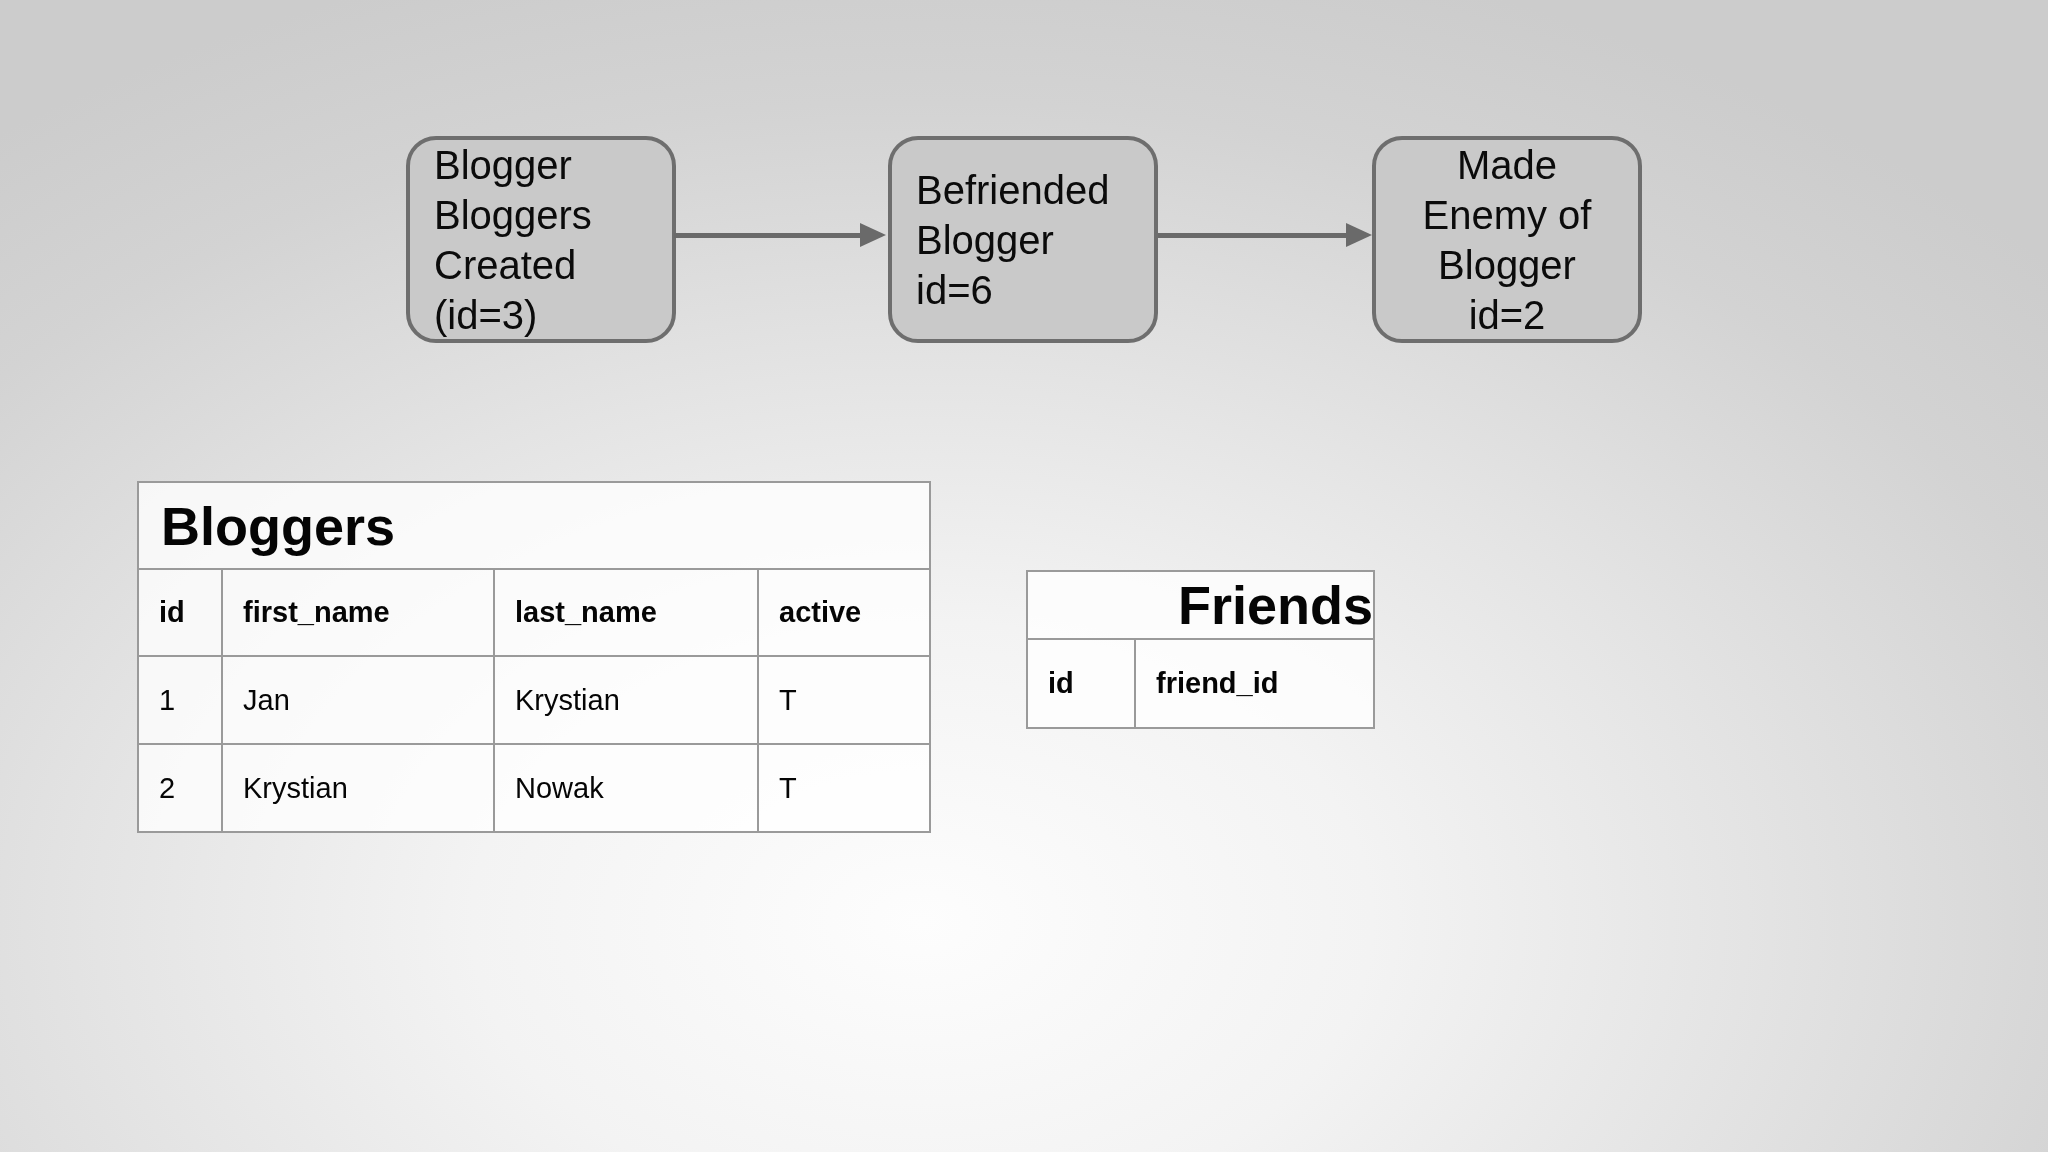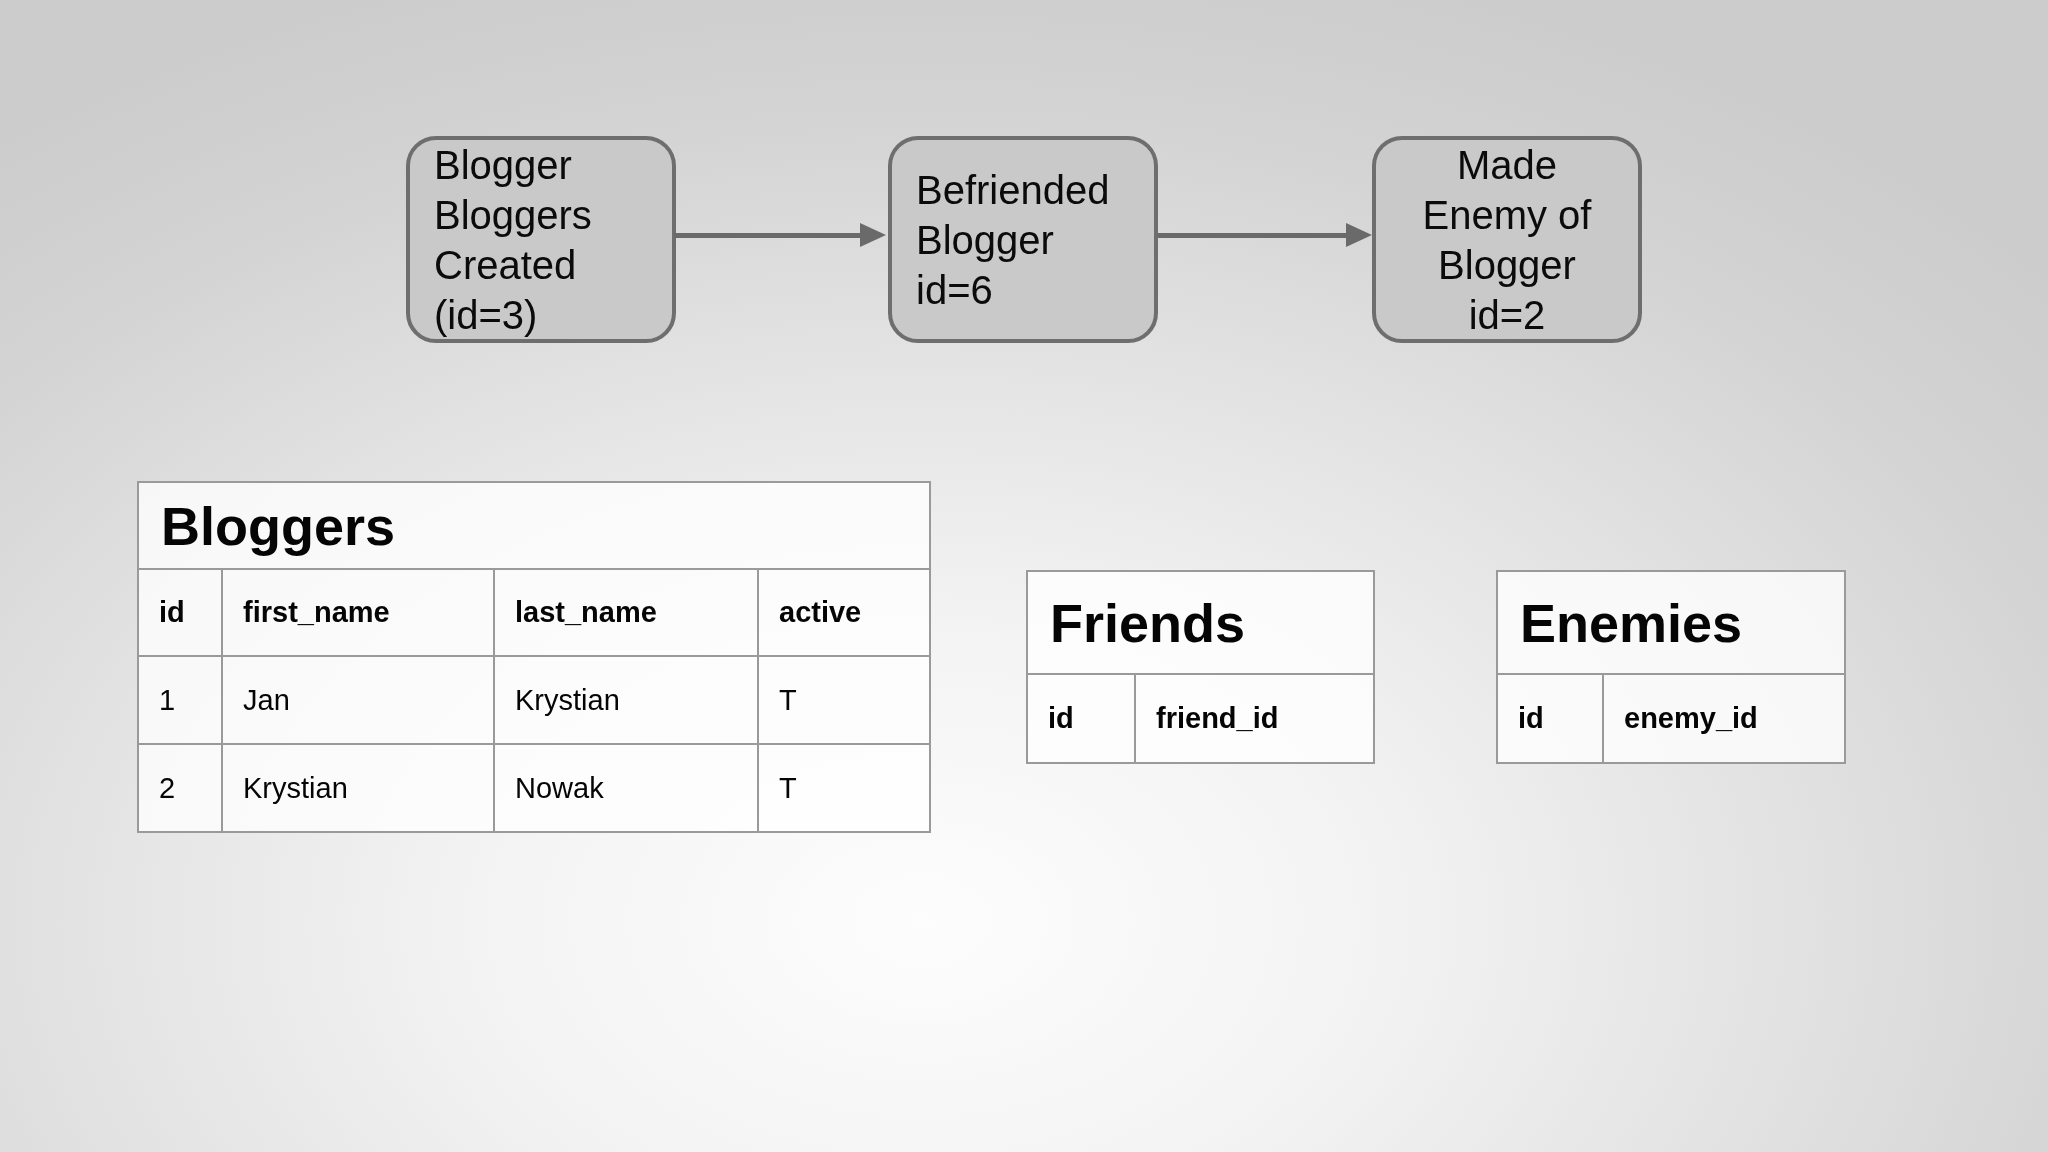--- a/index.html
+++ b/index.html
@@ -81,21 +81,21 @@
   table.dbtable td.colhead { font-weight: bold; }
 
   .bloggers { left: 137px; top: 481px; width: 794px; }
   .friends  { left: 1026px; top: 570px; width: 347px; }
   .enemies  { left: 1496px; top: 570px; width: 348px; }
 
   .bloggers tr.trow-title  { height: 87px; }
   .bloggers tr.trow-head   { height: 87px; }
   .bloggers tr.trow-data   { height: 88px; }
   .friends tr.trow-title,
-  .enemies tr.trow-title   { height: 103px; }
+  .enemies tr.trow-title   { height: 68px; text-align: right; }
   .friends tr.trow-head,
   .enemies tr.trow-head    { height: 89px; }
 </style>
 </head>
 <body>
 
 <div class="slide">
 
   <div class="node node1">
     <div class="nline">Blogger</div>
@@ -164,29 +164,14 @@
         <tr class="trow-title">
       <td class="title" colspan="2">Friends</td>
     </tr>
     <tr class="trow-head">
       <td class="colhead">id</td>
       <td class="colhead">friend_id</td>
     </tr>
   </tbody>
     </table>
 
-  <table class="dbtable enemies">
-    <colgroup>
-      <col style="width:106px">
-        <col style="width:242px">
-    </colgroup>
-    <tbody>
-        <tr class="trow-title">
-      <td class="title" colspan="2">Enemies</td>
-    </tr>
-    <tr class="trow-head">
-      <td class="colhead">id</td>
-      <td class="colhead">enemy_id</td>
-    </tr>
-  </tbody>
-    </table>
 
 </div>
 
 </body></html>

